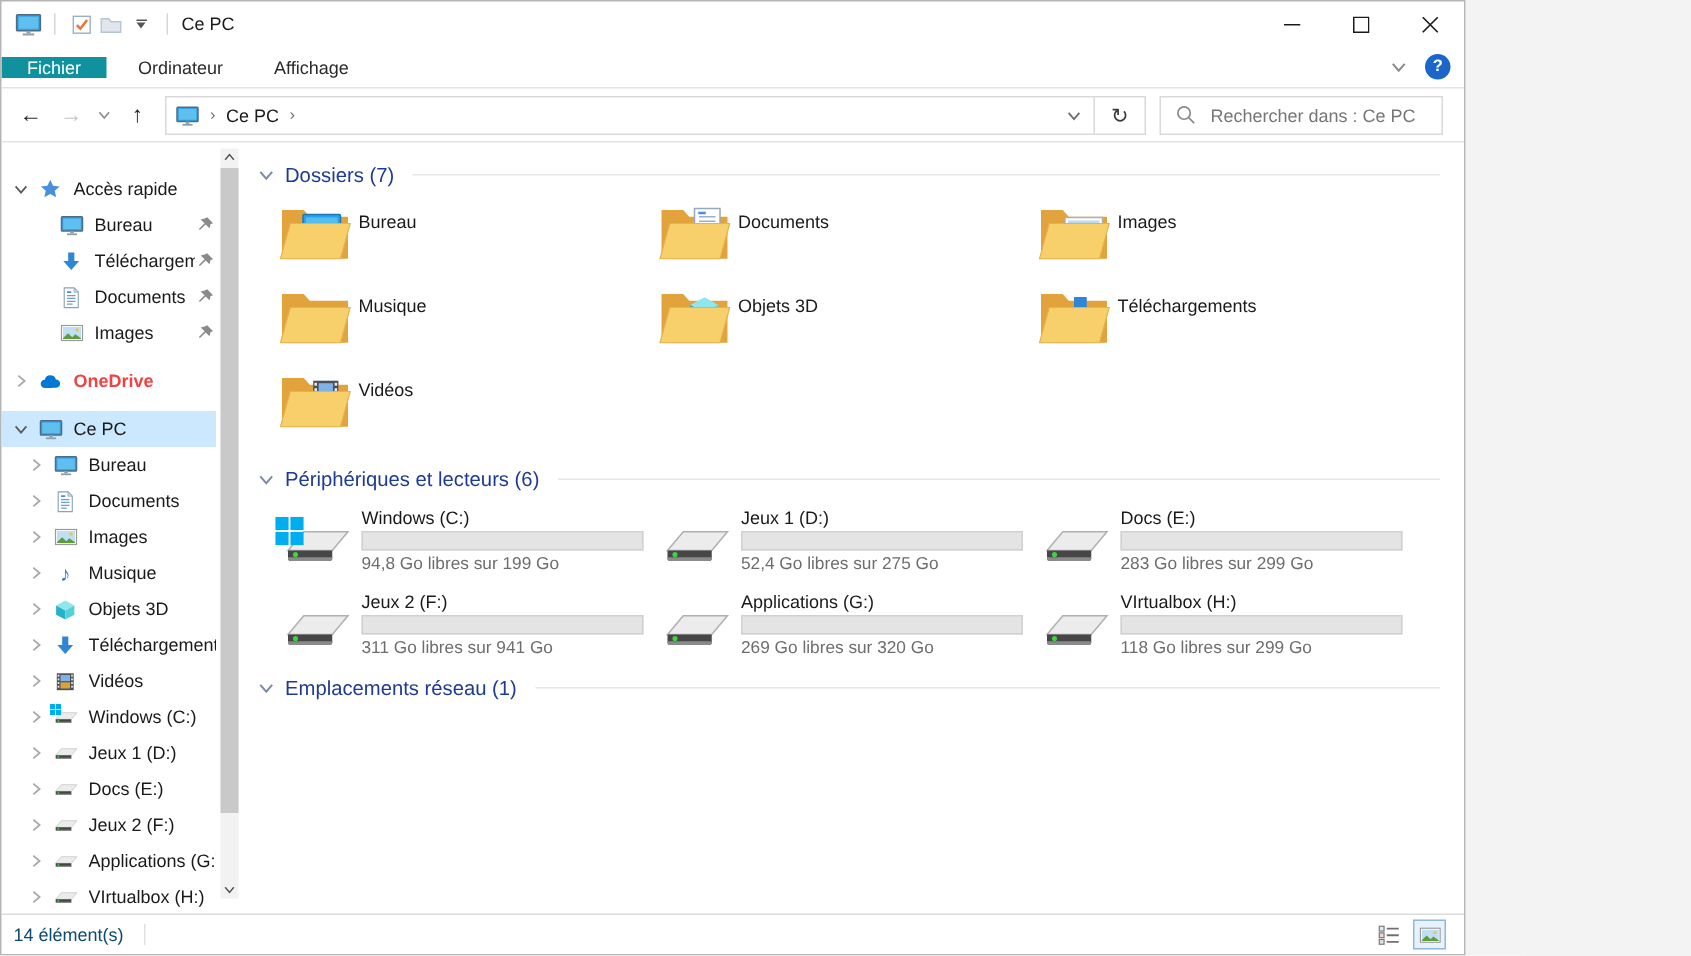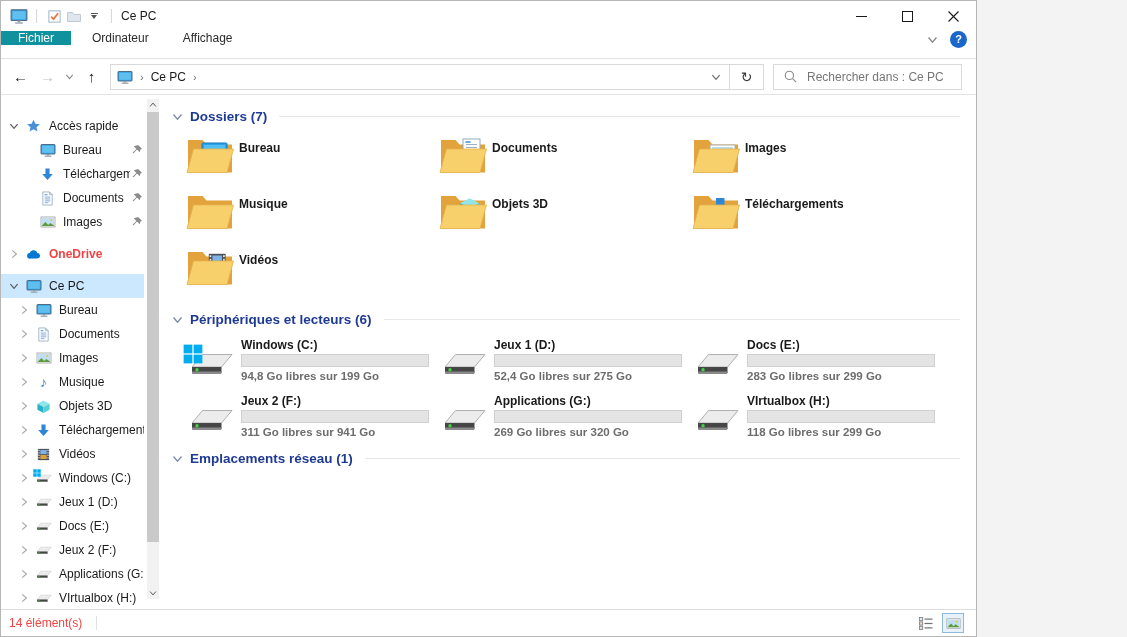--- a/index.html
+++ b/index.html
@@ -12,21 +12,21 @@
   .qat-sep{width:1px;height:14px;background:#d6d6d6;margin:0 7px;}
   .qat-btn{width:20px;height:20px;display:flex;align-items:center;justify-content:center;}
   .qat-drop{display:flex;flex-direction:column;align-items:center;gap:1px;width:16px;}
   .qat-drop .bar{width:7px;height:1px;background:#555;}
   .qat-drop .tri{width:0;height:0;border-left:3.5px solid transparent;border-right:3.5px solid transparent;border-top:4px solid #555;}
   .tb-title{margin-left:2px;}
   .win-controls{margin-left:auto;display:flex;height:100%;}
   .win-btn{width:46px;height:100%;display:flex;align-items:center;justify-content:center;}
 
   
-  .tabrow{height:27px;flex:0 0 auto;display:flex;align-items:flex-start;font-size:12px;}
+  .tabrow{height:27px;flex:0 0 auto;display:flex;align-items:center;font-size:12px;}
   .tab{padding:0 17px;display:flex;align-items:center;color:#2b2b2b;}
   .tab.file{background:var(--tabfile,#0f919e);color:#fff;margin-right:4px;}
   .tabrow-right{margin-left:auto;display:flex;align-items:center;gap:12px;padding-right:9px;}
   .help-btn{width:17px;height:17px;border-radius:50%;background:#1b66c9;color:#fff;font-size:11px;font-weight:bold;
             display:flex;align-items:center;justify-content:center;line-height:1;}
 
   
   .navrow{height:37px;flex:0 0 auto;display:flex;align-items:center;border-top:1px solid #e3e3e3;border-bottom:1px solid #e3e3e3;
           padding:0 14px 0 6px;box-sizing:border-box;}
   .nav-arrow{width:27px;height:26px;display:flex;align-items:center;justify-content:center;font-size:15px;color:#1f1f1f;}
@@ -59,42 +59,42 @@
   .glyph-note{color:#3a7bd5;font-size:14px;line-height:1;}
   .mini-win{position:absolute;left:-2px;top:-1px;}
 
   
   .sb-track{position:absolute;right:7px;top:4px;bottom:10px;width:12px;background:#f2f2f2;}
   .sb-arrow{position:absolute;left:0;width:12px;height:12px;display:flex;align-items:center;justify-content:center;color:#505050;}
   .sb-arrow.up{top:0;} .sb-arrow.down{bottom:0;}
   .sb-thumb{position:absolute;left:0;top:13px;width:12px;height:86%;background:#c9c9c9;}
 
   
-  .content{flex:1;padding:12px 16px 0 6px;overflow:hidden;font-weight:bold;}
+  .content{flex:1;padding:12px 16px 0 6px;overflow:hidden;}
   .group-header{display:flex;align-items:center;font-size:13.5px;color:var(--grpclr,#1f3a93);margin:2px 0 10px 0;gap:7px;}
   .group-header .rule{flex:1;height:1px;background:#e6e6e6;margin-left:5px;}
   .gh-chev{color:#7d8aa8;display:flex;}
   .tile-grid{display:grid;grid-template-columns:repeat(3,253px);margin-left:14px;}
   .folder-tile{height:56px;display:flex;gap:5px;}
   .tile-icon{width:48px;height:42px;flex:0 0 auto;}
   .tile-label{font-size:12px;color:#1a1a1a;padding-top:7px;}
   .drive-tile{height:56px;display:flex;gap:7px;}
   .drive-icon{width:48px;height:32px;margin-top:11px;flex:0 0 auto;position:relative;}
   .drive-win{position:absolute;left:-3px;top:-4px;}
   .drive-info{display:flex;flex-direction:column;padding-top:1px;}
   .drive-name{font-size:12px;color:#1a1a1a;height:16px;}
   .drive-bar{width:188px;height:13px;box-sizing:border-box;background:#e4e4e4;border:1px solid #d0d0d0;}
   .drive-fill{height:100%;background:var(--barfill,#26a0da);}
   .drive-free{font-size:11.5px;color:#6d6d6d;margin-top:3px;}
   .net-tile{height:52px;display:flex;gap:7px;margin-left:14px;}
   .net-icon{width:46px;height:40px;flex:0 0 auto;}
 
   
   .statusbar{height:26px;flex:0 0 auto;border-top:1px solid #dcdcdc;display:flex;align-items:center;
-             padding:0 12px 0 8px;font-size:12px;color:#ef4444;}
+             padding:0 12px 0 8px;font-size:12px;color:#0c4a6e;}
   .status-sep{width:1px;height:14px;background:#e0e0e0;margin-left:14px;}
   .view-toggles{margin-left:auto;display:flex;align-items:center;gap:5px;}
   .vt-btn{width:22px;height:20px;display:flex;align-items:center;justify-content:center;box-sizing:border-box;}
   .vt-btn.sel{border:1px solid #90b8dc;background:#e8f2fb;}
 </style>
 </head>
 <body>
 
 <div class="window" style="--tabfile: #0f919e; --selbg: #cce8ff; --barfill: #26a0da; --grpclr: #1f3a93;">
 

